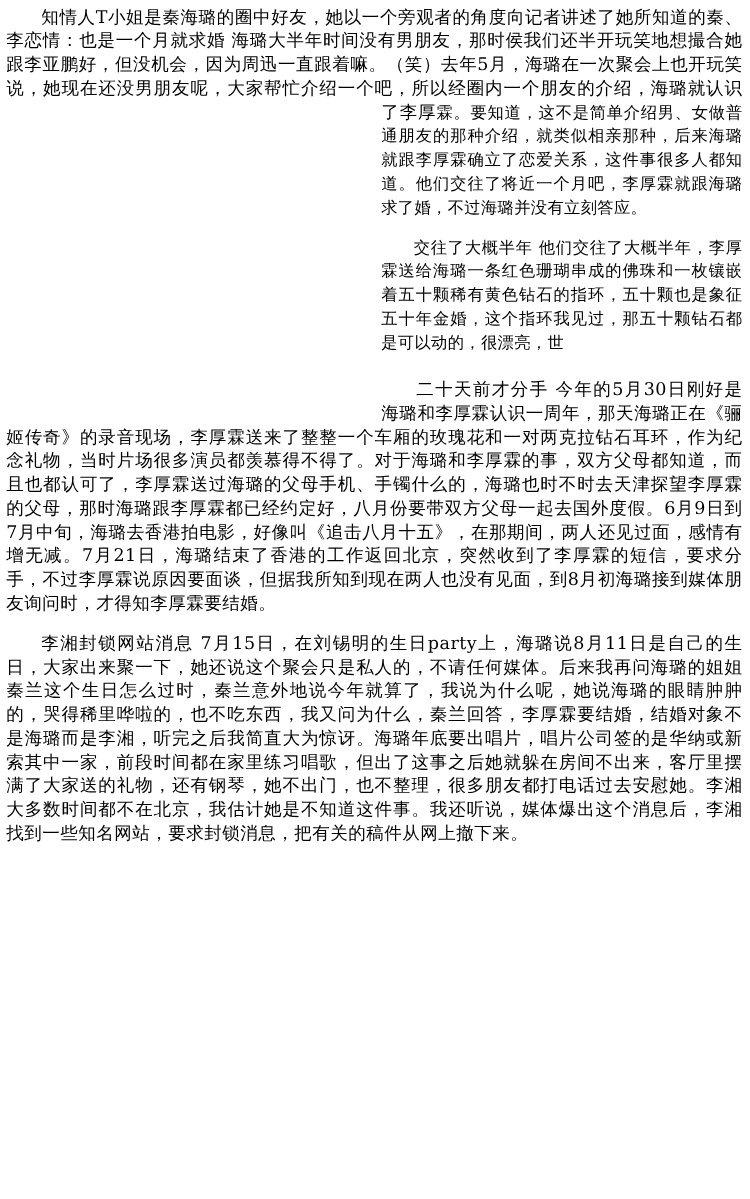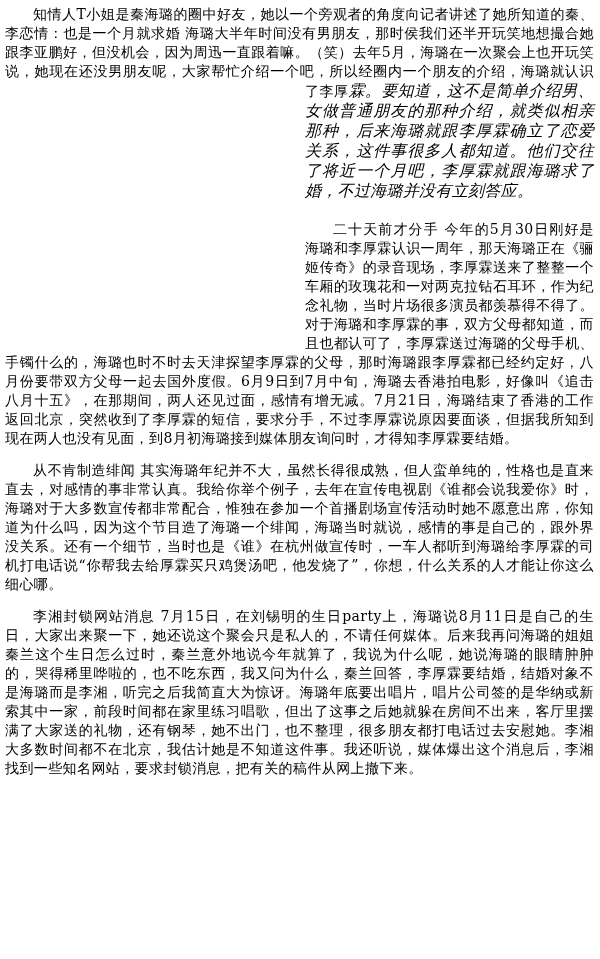--- a/index.html
+++ b/index.html
@@ -21,23 +21,22 @@
   .para {
     margin: 0 0 13px 0;
     text-indent: 2em;
     line-height: 19px;
   }
   .t14 {
     font-size: 14px;
     letter-spacing: 0.4px;
   }
   .t18 {
-    font-size: 16px;
+    font-size: 13px;
     letter-spacing: 0.3px;
-    font-style: italic;
   }
   
   .img-float {
     float: left;
     width: 292px;
     height: 260px;
     margin: 0 8px 0 0;
     background: #ffffff;
   }
   .para-cont {
@@ -48,20 +47,20 @@
     margin-bottom: 0;
   }
 </style>
 </head>
 <body>
 
 <div class="article">
 
   <p class="para t14"><span class="t14">知情人T小姐是秦海璐的圈中好友，她以一个旁观者的角度向记者讲述了她所知道的秦、李恋情：也是一个月就求婚 海璐大半年时间没有男朋友，那时侯我们还半开玩笑地想撮合她跟李亚鹏好，但没机会，因为周迅一直跟着嘛。（笑）去年5月，海璐在一次聚会上也开玩笑说，她现在还没男朋友呢，大家帮忙介绍一个吧，所以经圈内一个朋友的介绍，海璐就认识了李厚</span><span class="img-float"></span><span class="t18">霖。要知道，这不是简单介绍男、女做普通朋友的那种介绍，就类似相亲那种，后来海璐就跟李厚霖确立了恋爱关系，这件事很多人都知道。他们交往了将近一个月吧，李厚霖就跟海璐求了婚，不过海璐并没有立刻答应。</span></p>
 
+  <p class="para para-head t18">交往了大概半年 他们交往了大概半年，李厚霖送给海璐一条红色珊瑚串成的佛珠和一枚镶嵌着五十颗稀有黄色钻石的指环，五十颗也是象征五十年金婚，这个指环我见过，那五十颗钻石都是可以动的，很漂亮，世</p>
 
   <p class="para t14" style="margin-top:19px;">二十天前才分手 今年的5月30日刚好是海璐和李厚霖认识一周年，那天海璐正在《骊姬传奇》的录音现场，李厚霖送来了整整一个车厢的玫瑰花和一对两克拉钻石耳环，作为纪念礼物，当时片场很多演员都羡慕得不得了。对于海璐和李厚霖的事，双方父母都知道，而且也都认可了，李厚霖送过海璐的父母手机、手镯什么的，海璐也时不时去天津探望李厚霖的父母，那时海璐跟李厚霖都已经约定好，八月份要带双方父母一起去国外度假。6月9日到7月中旬，海璐去香港拍电影，好像叫《追击八月十五》，在那期间，两人还见过面，感情有增无减。7月21日，海璐结束了香港的工作返回北京，突然收到了李厚霖的短信，要求分手，不过李厚霖说原因要面谈，但据我所知到现在两人也没有见面，到8月初海璐接到媒体朋友询问时，才得知李厚霖要结婚。</p>
 
-  <p class="para t14">从不肯制造绯闻 其实海璐年纪并不大，虽然长得很成熟，但人蛮单纯的，性格也是直来直去，对感情的事非常认真。我给你举个例子，去年在宣传电视剧《谁都会说我爱你》时，海璐对于大多数宣传都非常配合，惟独在参加一个首播剧场宣传活动时她不愿意出席，你知道为什么吗，因为这个节目造了海璐一个绯闻，海璐当时就说，感情的事是自己的，跟外界没关系。还有一个细节，当时也是《谁》在杭州做宣传时，一车人都听到海璐给李厚霖的司机打电话说“你帮我去给厚霖买只鸡煲汤吧，他发烧了”，你想，什么关系的人才能让你这么细心哪。</p>
 
   <p class="para t14">李湘封锁网站消息 7月15日，在刘锡明的生日party上，海璐说8月11日是自己的生日，大家出来聚一下，她还说这个聚会只是私人的，不请任何媒体。后来我再问海璐的姐姐秦兰这个生日怎么过时，秦兰意外地说今年就算了，我说为什么呢，她说海璐的眼睛肿肿的，哭得稀里哗啦的，也不吃东西，我又问为什么，秦兰回答，李厚霖要结婚，结婚对象不是海璐而是李湘，听完之后我简直大为惊讶。海璐年底要出唱片，唱片公司签的是华纳或新索其中一家，前段时间都在家里练习唱歌，但出了这事之后她就躲在房间不出来，客厅里摆满了大家送的礼物，还有钢琴，她不出门，也不整理，很多朋友都打电话过去安慰她。李湘大多数时间都不在北京，我估计她是不知道这件事。我还听说，媒体爆出这个消息后，李湘找到一些知名网站，要求封锁消息，把有关的稿件从网上撤下来。</p>
 
 </div>
 
 </body></html>

